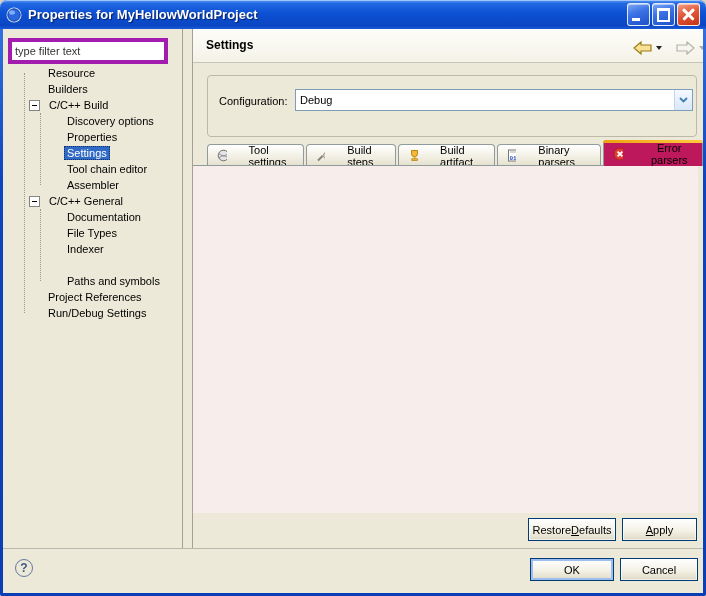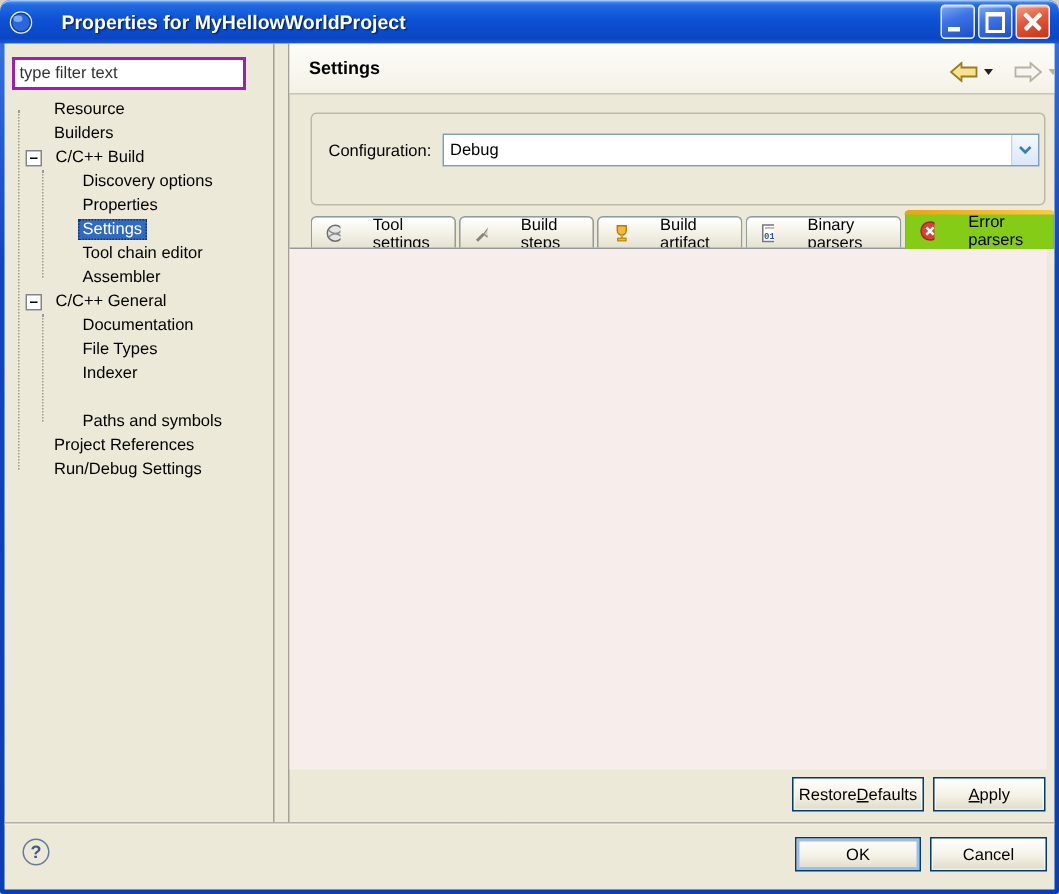--- a/index.html
+++ b/index.html
@@ -3,38 +3,38 @@
 <meta charset="utf-8">
 <style>
   html,body{margin:0;padding:0;background:#d6d2c2;font-family:"Liberation Sans",sans-serif;}
   .window{position:relative;width:706px;height:596px;border-radius:7px 7px 2px 2px;
     background:linear-gradient(180deg,#3a77e8,#0d45c0 30%,#0a3eb4);overflow:hidden;
     font-size:11px;color:#000;}
   
   .titlebar{position:absolute;left:0;top:0;right:0;height:29px;border-radius:7px 7px 0 0;
     background:linear-gradient(180deg,#5a9cf4 0%,#2268e2 12%,#0d51d4 45%,#0a46c2 88%,#1c5ada 100%);
     display:flex;align-items:center;padding:0 6px;box-shadow:inset 0 1px 0 rgba(255,255,255,.45);}
-  .title-text{color:#fff;font-weight:bold;font-size:13px;margin-left:19px;
+  .title-text{color:#fff;font-weight:bold;font-size:13px;margin-left:6px;
     text-shadow:1px 1px 1px rgba(0,0,30,.6);flex:1;white-space:nowrap;}
   .winbtn{width:21px;height:21px;border:1px solid rgba(255,255,255,.85);border-radius:3px;
     margin-left:2px;position:relative;box-shadow:inset 0 1px 0 rgba(255,255,255,.5);}
   .winbtn.blue{background:linear-gradient(160deg,#7fa9f5 0%,#3d73e6 40%,#1c50c8 100%);}
   .winbtn.red{background:linear-gradient(160deg,#f3a085 0%,#e2593a 45%,#c43316 100%);}
   .glyph-min{position:absolute;left:4px;bottom:4px;width:8px;height:3px;background:#fff;}
   .glyph-max{position:absolute;left:4px;top:4px;width:9px;height:9px;border:2px solid #fff;border-top-width:3px;}
   .glyph-close{position:absolute;inset:0;}
   .glyph-close::before,.glyph-close::after{content:'';position:absolute;left:3px;right:3px;top:9px;height:2.5px;background:#fff;border-radius:1px;}
   .glyph-close::before{transform:rotate(45deg);} .glyph-close::after{transform:rotate(-45deg);}
   
   .body{position:absolute;left:3px;right:3px;top:29px;bottom:3px;background:#ece9d8;overflow:hidden;}
   .abs{position:absolute;}
   
-  .filter-input{left:5px;top:9px;width:146px;height:16px;border:2px solid #a21caf;background:#fff;
+  .filter-input{left:5px;top:9px;width:146px;height:16px;border:4px solid #a21caf;background:#fff;
     font-family:"Liberation Sans",sans-serif;font-size:11px;color:#333;padding:1px 3px;}
-  .tree{left:0;top:0;width:210px;bottom:46px;border-radius:14px;}
+  .tree{left:12px;top:0;width:210px;bottom:46px;border-radius:14px;}
   .trow{position:absolute;left:0;width:178px;height:16px;display:flex;align-items:center;white-space:nowrap;}
   .trow .tlabel{padding:1px 3px;}
   .trow.selected .tlabel{background:#316ac5;color:#fff;outline:1px dotted #10306e;outline-offset:-1px;}
   .lvl1{padding-left:30px;} .lvl1.parent{padding-left:14px;} .lvl2{padding-left:49px;}
   .expander{width:9px;height:9px;border:1px solid #848484;background:#fff;margin-right:6px;flex:none;position:relative;}
   .expander::after{content:'';position:absolute;left:2px;right:2px;top:4px;height:1px;background:#000;}
   .spine{position:absolute;width:0;border-left:1px dotted #9a9a8e;}
   .vdiv{top:0;height:519px;width:1px;background:#a4a095;}
   
   .rheader{left:190px;top:0;width:510px;height:33px;background:linear-gradient(180deg,#fdfdf9,#f4f2e7);
@@ -47,21 +47,21 @@
   .cfg-group{left:204px;top:46px;width:488px;height:60px;border:1px solid #bdb9a8;border-radius:4px;}
   .cfg-label{left:216px;top:66px;}
   .combo{left:292px;top:60px;width:396px;height:20px;border:1px solid #7f9db9;background:#fff;display:flex;align-items:center;}
   .combo-text{flex:1;padding:0 4px;}
   .combo-arrow{width:17px;height:100%;border-left:1px solid #c5d6ea;
     background:linear-gradient(180deg,#f4f9ff,#d9e7f8);display:flex;align-items:center;justify-content:center;}
   
   .tabs{left:204px;top:112px;height:25px;display:flex;align-items:flex-end;gap:2px;}
   .tab{height:21px;display:flex;align-items:center;gap:22px;padding:0 9px;border:1px solid #919b9c;border-bottom:none;
     border-radius:4px 4px 0 0;background:linear-gradient(180deg,#ffffff,#f2f0e4 55%,#e4e0ce);position:relative;}
-  .tab.active{height:25px;background:#84cc16;z-index:3;}
+  .tab.active{height:25px;background:#be185d;z-index:3;text-align:center;}
   .tab.active::before{content:'';position:absolute;top:-1px;left:-1px;right:-1px;height:3px;
     background:linear-gradient(90deg,#eda211,#ffc940);border-radius:4px 4px 0 0;}
   .tabpanel{left:190px;top:136px;width:505px;height:347px;background:#f7edeb;border-top:1px solid #919b9c;z-index:1;}
   
   .plist{left:207px;top:141px;width:392px;height:330px;border:1px solid #7f9db9;background:#fff;padding-top:4px;box-sizing:content-box;}
   .prow{height:16px;display:flex;align-items:center;padding-left:6px;gap:7px;}
   .cb{width:12px;height:12px;border:1px solid #5577a0;background:linear-gradient(135deg,#dce7f2,#ffffff 60%);
     flex:none;position:relative;}
   .cb svg{position:absolute;left:0;top:0;display:none;}
   .prow.checked .cb svg{display:block;}

